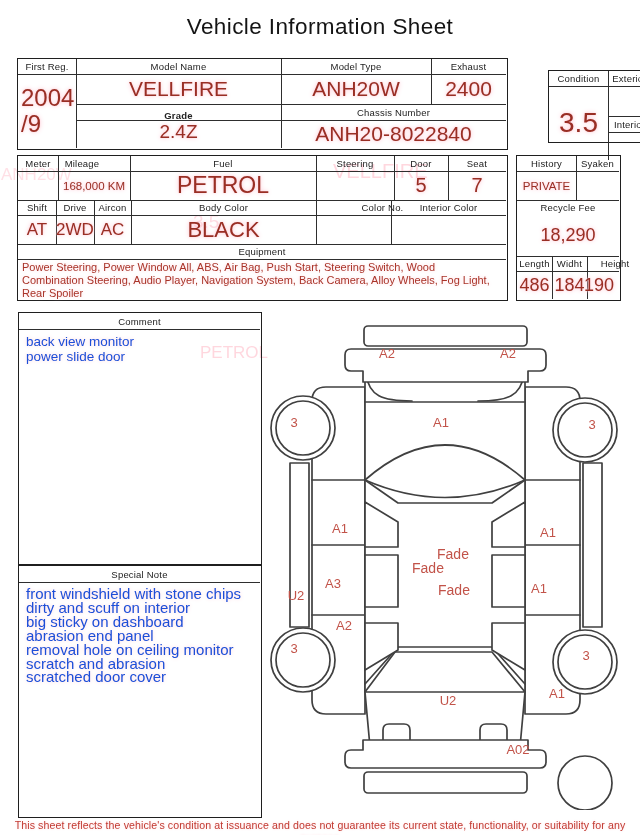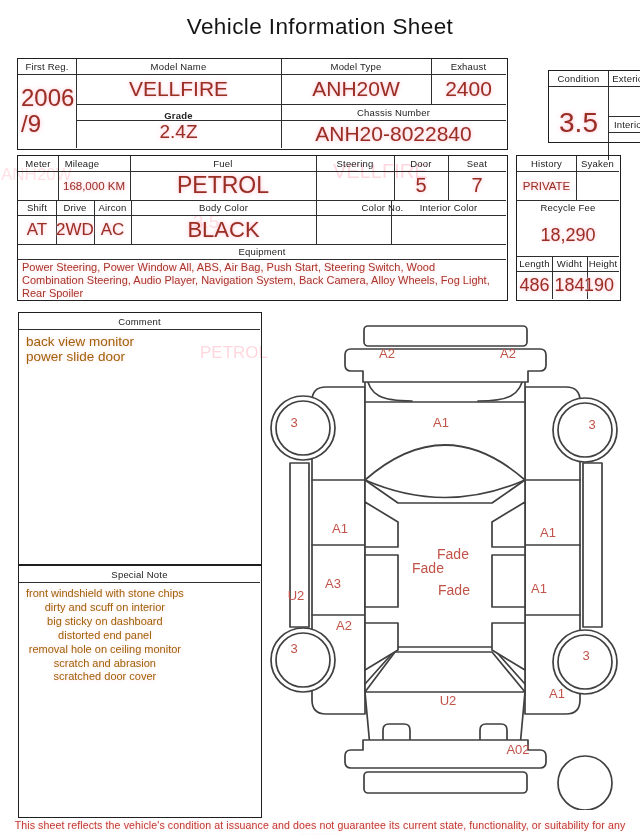--- a/index.html
+++ b/index.html
@@ -9,21 +9,21 @@
   .abs{position:absolute;box-sizing:border-box;}
   .vl{position:absolute;width:1px;background:#2e2e2e;}
   .hl{position:absolute;height:1px;background:#2e2e2e;}
   .lbl{position:absolute;display:flex;align-items:center;justify-content:center;
        font-size:9.5px;color:#222;letter-spacing:0.2px;white-space:nowrap;}
   .val{position:absolute;display:flex;align-items:center;justify-content:center;
        color:#992e24;white-space:nowrap;
        text-shadow:0 0 5px #ffc3d0, 0 0 2px #ffd9e0;}
   .title{position:absolute;left:0;top:14px;width:100%;text-align:center;
          font-size:22.5px;color:#141414;letter-spacing:0.4px;}
-  .redlines{position:absolute;color:#a16207;text-shadow:0 0 4px #ffd2da;}
+  .redlines{position:absolute;color:#1d4ed8;text-shadow:0 0 4px #ffd2da;}
   .redlines div{white-space:nowrap;}
   .ghost{position:absolute;color:#ffa7b8;white-space:nowrap;z-index:0;}
   .footer{position:absolute;left:0;top:819px;width:100%;text-align:center;
           font-size:10.6px;color:#c23a31;letter-spacing:0.1px;
           text-shadow:0 0 3px #ffd7dd;}
   svg text{font-family:"Liberation Sans",sans-serif;fill:#c25349;}
 </style>
 </head>
 <body>
 
@@ -39,21 +39,21 @@
   <div class="box" style="left:17px;top:58px;width:491px;height:92px;">
     <div class="vl" style="left:58px;top:0;height:89px;"></div>
     <div class="vl" style="left:263px;top:0;height:89px;"></div>
     <div class="vl" style="left:413px;top:0;height:45px;"></div>
     <div class="hl" style="left:0;top:15px;width:488px;"></div>
     <div class="hl" style="left:58px;top:45px;width:430px;"></div>
     <div class="hl" style="left:58px;top:61px;width:430px;"></div>
 
     <div class="lbl" style="left:0;top:0;width:58px;height:15px;">First Reg.</div>
     <div class="val" style="left:0;top:15px;width:58px;height:74px;flex-direction:column;align-items:flex-start;justify-content:center;font-size:24px;line-height:26px;padding-left:3px;">
-      <span>2006</span>
+      <span>2004</span>
       <span>/9</span>
     </div>
 
     <div class="lbl" style="left:58px;top:0;width:205px;height:15px;">Model Name</div>
     <div class="val" style="left:58px;top:15px;width:205px;height:30px;font-size:21px;">VELLFIRE</div>
 
     <div class="lbl" style="left:263px;top:0;width:150px;height:15px;">Model Type</div>
     <div class="val" style="left:263px;top:15px;width:150px;height:30px;font-size:21px;">ANH20W</div>
 
     <div class="lbl" style="left:413px;top:0;width:75px;height:15px;">Exhaust</div>
@@ -145,41 +145,41 @@
     <div class="lbl" style="left:59px;top:0;width:43px;height:15px;">Syaken</div>
     <div class="val" style="left:59px;top:15px;width:43px;height:29px;font-size:11.5px;"></div>
 
     <div class="lbl" style="left:0;top:44px;width:102px;height:15px;">Recycle Fee</div>
     <div class="val" style="left:0;top:59px;width:102px;height:41px;font-size:18px;">18,290</div>
 
     <div class="lbl" style="left:0;top:100px;width:35px;height:15px;">Length</div>
     <div class="val" style="left:0;top:115px;width:35px;height:28px;font-size:18px;">486</div>
     <div class="lbl" style="left:35px;top:100px;width:35px;height:15px;">Widht</div>
     <div class="val" style="left:35px;top:115px;width:35px;height:28px;font-size:18px;">184</div>
-    <div class="lbl" style="left:70px;top:100px;width:32px;height:15px;">Height</div>
+    <div class="lbl" style="left:70px;top:100px;width:32px;height:15px;padding-left:12px;">Height</div>
     <div class="val" style="left:70px;top:115px;width:24px;height:28px;font-size:18px;">190</div>
   </div>
 
   <div class="box" style="left:18px;top:312px;width:244px;height:253px;">
     <div class="hl" style="left:0;top:16px;width:241px;"></div>
     <div class="lbl" style="left:0;top:0;width:241px;height:16px;">Comment</div>
     <div class="redlines" style="left:7px;top:21px;font-size:13.5px;line-height:15px;">
       <div>back view monitor</div>
       <div>power slide door</div>
     </div>
   </div>
 
   <div class="box" style="left:18px;top:565px;width:244px;height:253px;">
     <div class="hl" style="left:0;top:16px;width:241px;"></div>
     <div class="lbl" style="left:0;top:0;width:241px;height:16px;">Special Note</div>
-    <div class="redlines" style="left:7px;top:21px;font-size:11px;line-height:13.9px;text-align:center;">
+    <div class="redlines" style="left:7px;top:21px;font-size:15px;line-height:13.9px;">
       <div>front windshield with stone chips</div>
       <div>dirty and scuff on interior</div>
       <div>big sticky on dashboard</div>
-      <div>distorted end panel</div>
+      <div>abrasion end panel</div>
       <div>removal hole on ceiling monitor</div>
       <div>scratch and abrasion</div>
       <div>scratched door cover</div>
     </div>
   </div>
 
   <svg style="position:absolute;left:270px;top:310px;" width="370" height="500" viewBox="0 0 370 500">
     <g stroke="#404040" stroke-width="1.7" fill="#ffffff" stroke-linejoin="round" stroke-linecap="round">
 
       <path d="M56,77 H95 V404 H56 Q42,404 42,390 V91 Q42,77 56,77 Z"></path>

